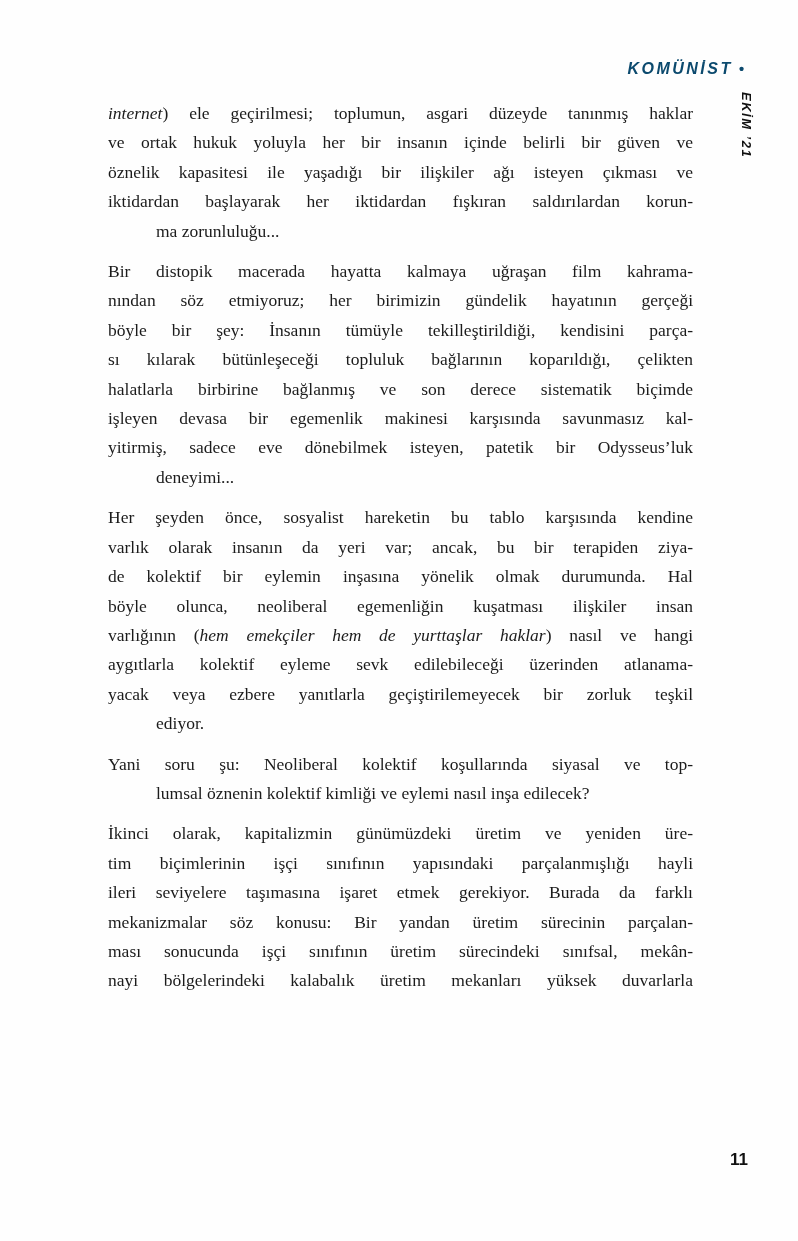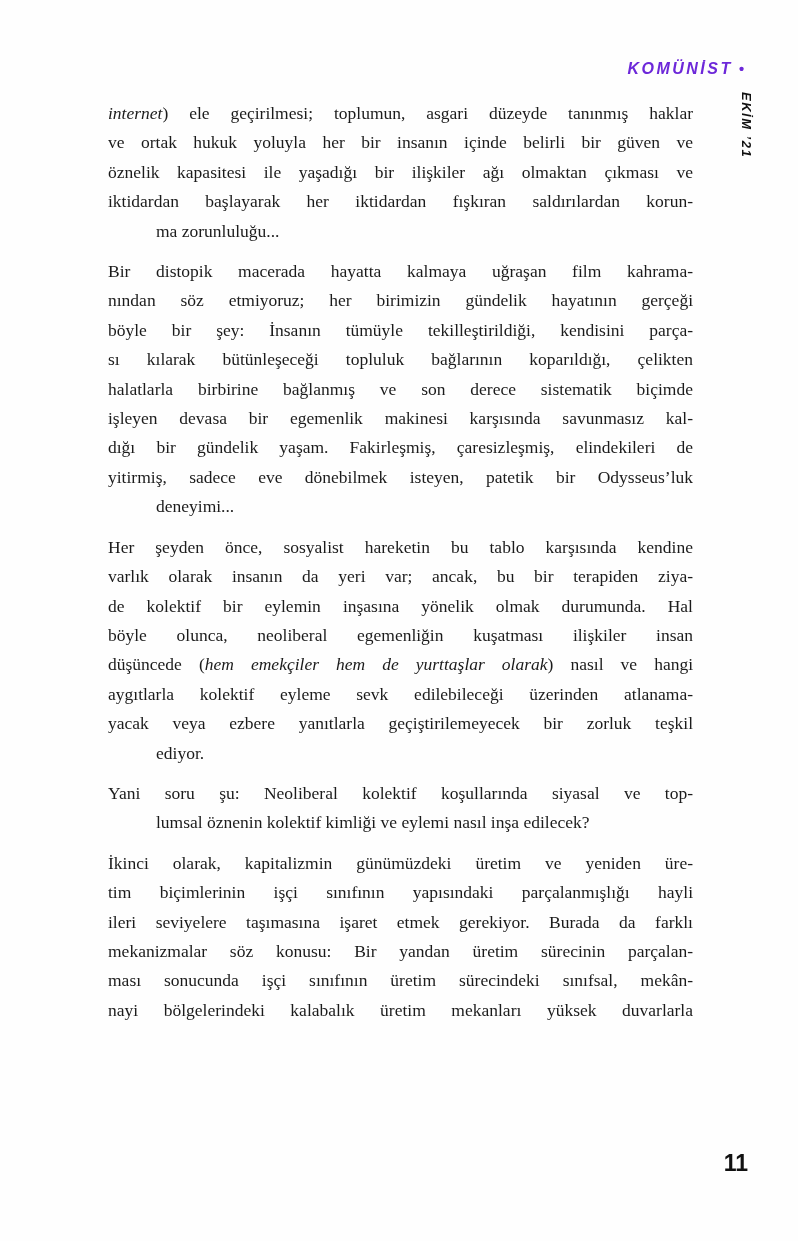--- a/index.html
+++ b/index.html
@@ -18,21 +18,21 @@
   }
   .masthead {
     position: absolute;
     top: 60px;
     right: 54px;
     font-family: "Liberation Sans", sans-serif;
     font-weight: bold;
     font-style: italic;
     font-size: 16px;
     letter-spacing: 2.5px;
-    color: #6d28d9;
+    color: #0c4a6e;
     white-space: nowrap;
     text-align: center;
   }
   .masthead .bullet {
     letter-spacing: 0;
     margin-left: 6px;
     font-size: 15px;
   }
   .issue-date {
     position: absolute;
@@ -67,60 +67,59 @@
   }
   .line em {
     font-style: italic;
   }
   .page-number {
     position: absolute;
     top: 1150px;
     right: 50px;
     font-family: "Liberation Sans", sans-serif;
     font-weight: bold;
-    font-size: 23px;
+    font-size: 17px;
     color: #111;
   }
 </style>
 </head>
 <body>
 
 <div class="page">
 
   <div class="masthead">
     <span>KOMÜNİST</span><span class="bullet">•</span>
   </div>
 
   <div class="issue-date">EKİM ’21</div>
 
   <div class="article">
       <div class="paragraph">
         <div class="line"><em>internet</em><span>) ele geçirilmesi; toplumun, asgari düzeyde tanınmış haklar</span></div>
         <div class="line"><span>ve ortak hukuk yoluyla her bir insanın içinde belirli bir güven ve</span></div>
-        <div class="line"><span>öznelik kapasitesi ile yaşadığı bir ilişkiler ağı olmaktan çıkması ve</span></div>
+        <div class="line"><span>öznelik kapasitesi ile yaşadığı bir ilişkiler ağı isteyen çıkması ve</span></div>
         <div class="line"><span>iktidardan başlayarak her iktidardan fışkıran saldırılardan korun-</span></div>
         <div class="line last"><span>ma zorunluluğu...</span></div>
       </div>
       <div class="paragraph">
         <div class="line"><span>Bir distopik macerada hayatta kalmaya uğraşan film kahrama-</span></div>
         <div class="line"><span>nından söz etmiyoruz; her birimizin gündelik hayatının gerçeği</span></div>
         <div class="line"><span>böyle bir şey: İnsanın tümüyle tekilleştirildiği, kendisini parça-</span></div>
         <div class="line"><span>sı kılarak bütünleşeceği topluluk bağlarının koparıldığı, çelikten</span></div>
         <div class="line"><span>halatlarla birbirine bağlanmış ve son derece sistematik biçimde</span></div>
         <div class="line"><span>işleyen devasa bir egemenlik makinesi karşısında savunmasız kal-</span></div>
-        <div class="line"><span>dığı bir gündelik yaşam. Fakirleşmiş, çaresizleşmiş, elindekileri de</span></div>
         <div class="line"><span>yitirmiş, sadece eve dönebilmek isteyen, patetik bir Odysseus’luk</span></div>
         <div class="line last"><span>deneyimi...</span></div>
       </div>
       <div class="paragraph">
         <div class="line"><span>Her şeyden önce, sosyalist hareketin bu tablo karşısında kendine</span></div>
         <div class="line"><span>varlık olarak insanın da yeri var; ancak, bu bir terapiden ziya-</span></div>
         <div class="line"><span>de kolektif bir eylemin inşasına yönelik olmak durumunda. Hal</span></div>
         <div class="line"><span>böyle olunca, neoliberal egemenliğin kuşatması ilişkiler insan</span></div>
-        <div class="line"><span>düşüncede (</span><em>hem emekçiler hem de yurttaşlar olarak</em><span>) nasıl ve hangi</span></div>
+        <div class="line"><span>varlığının (</span><em>hem emekçiler hem de yurttaşlar haklar</em><span>) nasıl ve hangi</span></div>
         <div class="line"><span>aygıtlarla kolektif eyleme sevk edilebileceği üzerinden atlanama-</span></div>
         <div class="line"><span>yacak veya ezbere yanıtlarla geçiştirilemeyecek bir zorluk teşkil</span></div>
         <div class="line last"><span>ediyor.</span></div>
       </div>
       <div class="paragraph">
         <div class="line"><span>Yani soru şu: Neoliberal kolektif koşullarında siyasal ve top-</span></div>
         <div class="line last"><span>lumsal öznenin kolektif kimliği ve eylemi nasıl inşa edilecek?</span></div>
       </div>
       <div class="paragraph">
         <div class="line"><span>İkinci olarak, kapitalizmin günümüzdeki üretim ve yeniden üre-</span></div>

